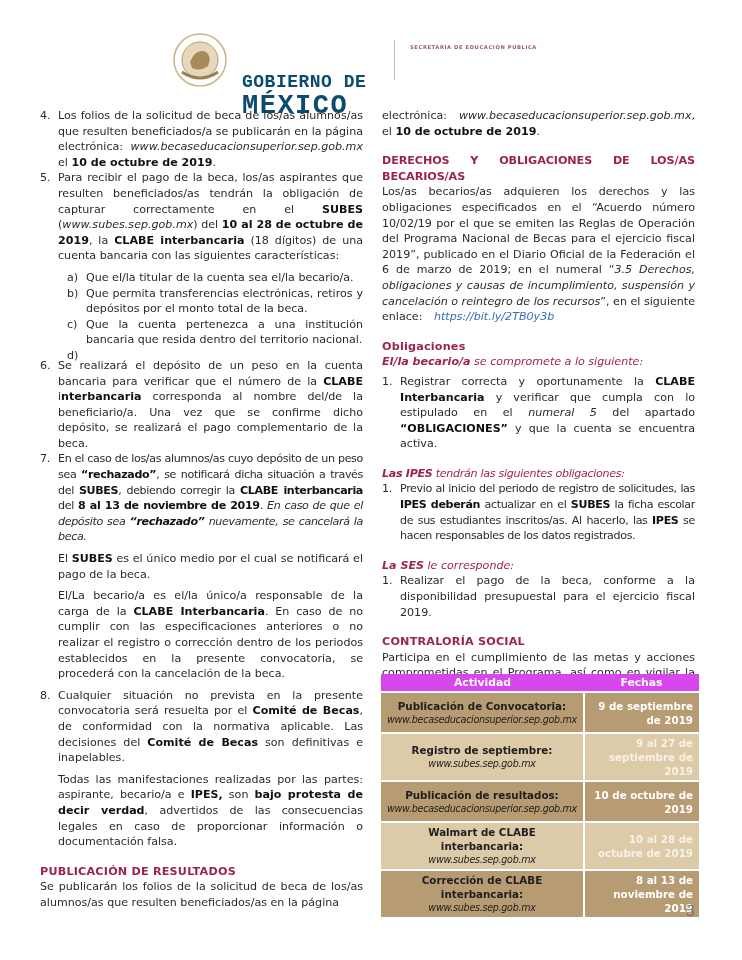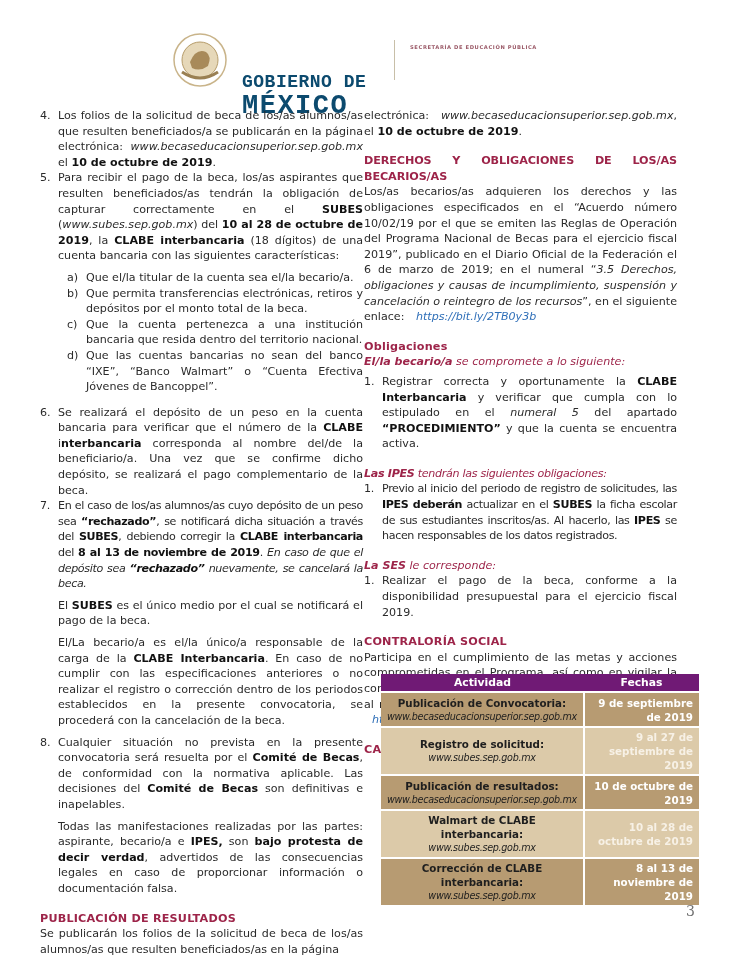--- a/index.html
+++ b/index.html
@@ -12,39 +12,39 @@
   .gob { position: absolute; left: 70px; top: 12px; font-family: Liberation Mono, monospace; font-weight: bold; color: #0c4a6e; margin-top: 38px; }
   .gob .l1 { font-size: 18px; letter-spacing: 0.5px; line-height: 20px; }
   .gob .l2 { font-size: 27px; letter-spacing: 1.5px; line-height: 28px; }
   .vdiv { position: absolute; left: 222px; top: 18px; width: 1px; height: 40px; background: #c8bfa8; }
   .edu { position: absolute; left: 238px; top: 20px; color: #8a1e3c; }
   .edu .l1 { font-family: "DejaVu Serif", serif; font-weight: bold; font-size: 25px; line-height: 27px; letter-spacing: 0.3px; }
   .edu .l2 { font-size: 5.2px; letter-spacing: 0.6px; font-weight: bold; margin-top: 2px; color: #9b5a68; }
 
   .col { position: absolute; font-size: 11.1px; line-height: 15.6px; text-align: justify; }
   .left { left: 40px; top: 108px; width: 323px; }
-  .right { left: 364px; top: 108px; width: 313px; }
+  .right { left: 382px; top: 108px; width: 313px; }
 
   p { margin: 0; }
   .item { position: relative; padding-left: 18px; }
   .num { position: absolute; left: 0; top: 0; }
   .sub { position: relative; padding-left: 46px; }
   .sub .num { left: 27px; }
   .indent { padding-left: 18px; }
   b { font-weight: bold; color: #111; }
   i { font-style: italic; }
   .h { color: #9d2449; font-weight: bold; font-size: 11.2px; letter-spacing: 0.2px; }
   .pink { color: #9d2449; font-style: italic; }
   .link { color: #2f6fb8; font-style: italic; margin-left: 8px; }
   .gap4 { height: 4px; } .gap6 { height: 6px; } .gap10 { height: 10px; } .gap14 { height: 14px; }
 
   
   table.cal { position: absolute; left: 381px; top: 674px; width: 318px; border-collapse: collapse; font-size: 10.3px; }
-  table.cal th { background: #701a75; color: #ffffff; font-weight: bold; height: 18px; font-size: 10.8px; }
-  table.cal td { height: 35px; border-top: 2px solid #ffffff; line-height: 14px; padding: 2px 6px; vertical-align: middle; }
+  table.cal th { background: #d946ef; color: #ffffff; font-weight: bold; height: 18px; font-size: 10.8px; }
+  table.cal td { height: 41px; border-top: 2px solid #ffffff; line-height: 14px; padding: 2px 6px; vertical-align: middle; }
   table.cal td.act { text-align: center; width: 196px; border-right: 2px solid #ffffff; color: #1e1e1e; }
   table.cal td.fec { text-align: right; color: #ffffff; font-weight: bold; }
   table.cal td .a-t { font-weight: bold; display: block; }
   table.cal td .a-u { font-style: italic; display: block; font-size: 9.6px; letter-spacing: -0.3px; }
   tr.dark td { background: #b79b72; }
   tr.light td { background: #dccaa9; }
   tr.light td.fec { color: #f7f1e6; }
 
   .pagenum { position: absolute; left: 686px; top: 903px; font-family: "DejaVu Serif", serif; font-size: 14px; color: #707070; }
 </style>
@@ -85,21 +85,20 @@
   <div class="sub">
       <span class="num">b)</span>
       <p>Que permita transferencias electrónicas, retiros y depósitos por el monto total de la beca.</p>
     </div>
   <div class="sub">
       <span class="num">c)</span>
       <p>Que la cuenta pertenezca a una institución bancaria que resida dentro del territorio nacional.</p>
     </div>
   <div class="sub">
       <span class="num">d)</span>
-      <p>Que las cuentas bancarias no sean del banco “IXE”, “Banco Walmart” o “Cuenta Efectiva Jóvenes de Bancoppel”.</p>
     </div>
   <div class="gap10"></div>
   <div class="item">
     <span class="num">6.</span>
     <p><span>Se realizará el depósito de un peso en la cuenta bancaria para verificar que el número de la </span><b>CLABE</b><span> i</span><b>nterbancaria</b><span> corresponda al nombre del/de la beneficiario/a. Una vez que se confirme dicho depósito, se realizará el pago complementario de la beca.</span></p>
   </div>
   <div class="item" style="letter-spacing:-0.35px;">
     <span class="num">7.</span>
     <p><span>En el caso de los/as alumnos/as cuyo depósito de un peso sea </span><b>“rechazado”</b><span>, se notificará dicha situación a través del </span><b>SUBES</b><span>, debiendo corregir la </span><b>CLABE interbancaria</b><span> del </span><b>8 al 13 de noviembre de 2019</b><span>. </span><i>En caso de que el depósito sea </i><b><i>“rechazado”</i></b><i> nuevamente, se cancelará la beca.</i></p>
   </div>
@@ -123,21 +122,21 @@
   <p><span>electrónica: </span><i>www.becaseducacionsuperior.sep.gob.mx</i><span>, el </span><b>10 de octubre de 2019</b><span>.</span></p>
   <div class="gap14"></div>
   <p class="h" style="letter-spacing:-0.1px;">DERECHOS Y OBLIGACIONES DE LOS/AS BECARIOS/AS</p>
   <p><span>Los/as becarios/as adquieren los derechos y las obligaciones especificados en el “Acuerdo número 10/02/19 por el que se emiten las Reglas de Operación del Programa Nacional de Becas para el ejercicio fiscal 2019”, publicado en el Diario Oficial de la Federación el 6 de marzo de 2019; en el numeral “</span><i>3.5 Derechos, obligaciones y causas de incumplimiento, suspensión y cancelación o reintegro de los recursos</i><span>”, en el siguiente enlace: </span><a class="link">https://bit.ly/2TB0y3b</a></p>
   <div class="gap14"></div>
   <p class="h">Obligaciones</p>
   <p class="pink"><b class="pink">El/la becario/a</b><span> se compromete a lo siguiente:</span></p>
   <div class="gap4"></div>
   <div class="item">
     <span class="num">1.</span>
-    <p><span>Registrar correcta y oportunamente la </span><b>CLABE Interbancaria</b><span> y verificar que cumpla con lo estipulado en el </span><i>numeral 5</i><span> del apartado </span><b>“PROCEDIMIENTO”</b><span> y que la cuenta se encuentra activa.</span></p>
+    <p><span>Registrar correcta y oportunamente la </span><b>CLABE Interbancaria</b><span> y verificar que cumpla con lo estipulado en el </span><i>numeral 5</i><span> del apartado </span><b>“OBLIGACIONES”</b><span> y que la cuenta se encuentra activa.</span></p>
   </div>
   <div class="gap14"></div>
   <p class="pink" style="letter-spacing:-0.3px;"><b class="pink">Las IPES</b><span> tendrán las siguientes obligaciones:</span></p>
   <div class="item" style="letter-spacing:-0.35px;">
     <span class="num">1.</span>
     <p><span>Previo al inicio del periodo de registro de solicitudes, las </span><b>IPES</b> <b>deberán</b><span> actualizar en el </span><b>SUBES</b><span> la ficha escolar de sus estudiantes inscritos/as. Al hacerlo, las </span><b>IPES</b><span> se hacen responsables de los datos registrados.</span></p>
   </div>
   <div class="gap14"></div>
   <p class="pink"><b class="pink">La SES</b><span> le corresponde:</span></p>
   <div class="item">
@@ -161,21 +160,21 @@
   <tbody>
     <tr class="dark">
       <td class="act">
           <span class="a-t">Publicación de Convocatoria:</span>
           <span class="a-u">www.becaseducacionsuperior.sep.gob.mx</span>
         </td>
       <td class="fec">9 de septiembre de 2019</td>
     </tr>
     <tr class="light">
       <td class="act">
-          <span class="a-t">Registro de solicitud:</span>
+          <span class="a-t">Registro de septiembre:</span>
           <span class="a-u">www.subes.sep.gob.mx</span>
         </td>
       <td class="fec">9 al 27 de septiembre de 2019</td>
     </tr>
     <tr class="dark">
       <td class="act">
           <span class="a-t">Publicación de resultados:</span>
           <span class="a-u">www.becaseducacionsuperior.sep.gob.mx</span>
         </td>
       <td class="fec">10 de octubre de 2019</td>

